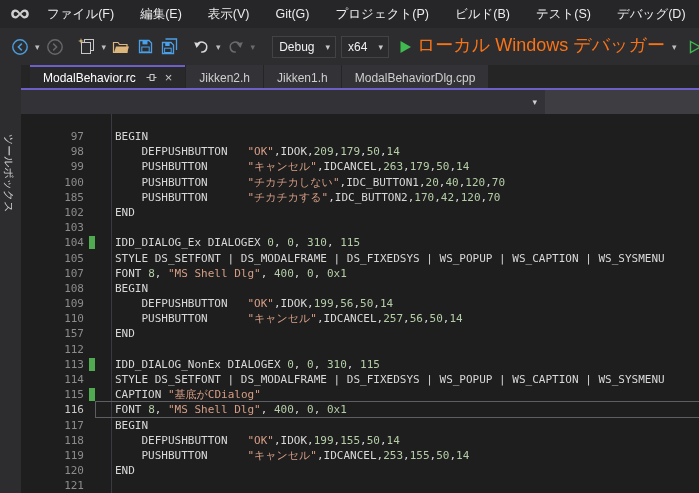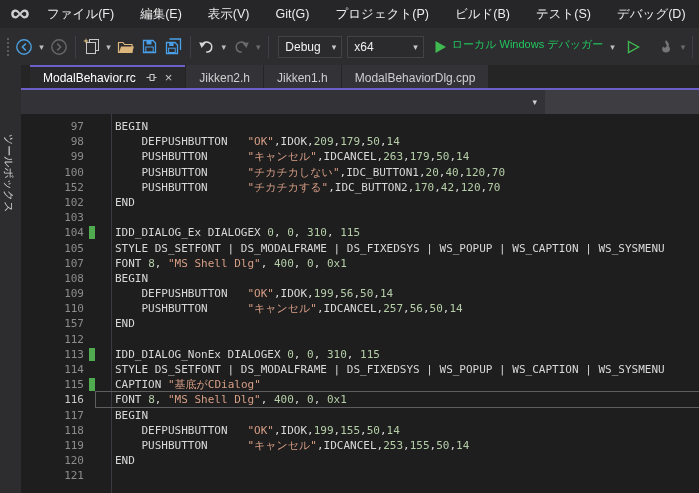--- a/index.html
+++ b/index.html
@@ -19,42 +19,42 @@
   .tbtn{display:flex;align-items:center;justify-content:center;height:26px;min-width:22px;padding:0 1px;}
   .caret{font-size:9px;color:#bdbdbd;padding:0 3px;line-height:26px;}
   .caret.dim{color:#6b6b6b;}
   .sep{width:1px;height:22px;background:#3f3f46;margin:0 4px;}
   .combo{height:22px;background:#2b2b2e;border:1px solid #434346;display:flex;align-items:center;font-size:12px;color:#f0f0f0;box-sizing:border-box;}
   .combo .cval{padding:0 6px;flex:1;white-space:nowrap;overflow:hidden;}
   .combo .ccaret{font-size:9px;color:#c8c8c8;padding:0 5px;}
   .combo.debug{width:66px;margin-left:6px;}
   .combo.platform{width:110px;margin-left:5px;}
   .runbtn{display:flex;align-items:center;margin-left:10px;}
-  .runbtn .runlabel{font-size:11px;color:#22c55e;margin:0 4px 4px 5px;white-space:nowrap;}
+  .runbtn .runlabel{font-size:18px;color:#f97316;margin:0 4px 4px 5px;white-space:nowrap;}
   
   .main{display:flex;height:428px;}
   .sidebar{width:21px;background:#2d2d30;position:relative;flex:0 0 auto;}
   .side-label{position:absolute;top:69px;left:16px;transform-origin:0 0;transform:rotate(90deg);
     white-space:nowrap;font-size:11px;color:#cfcfcf;}
   .content{flex:1;display:flex;flex-direction:column;min-width:0;}
   
   .tabstrip{height:23px;background:#252526;display:flex;padding-left:9px;align-items:stretch;}
   .tab{display:flex;align-items:center;font-size:12px;color:#cfcfcf;background:#323237;
        padding:0 13px;margin-right:1px;box-sizing:border-box;border-top:2px solid transparent;cursor:default;white-space:nowrap;}
   .tab.active{background:#29292c;color:#ffffff;border-top:2px solid var(--accent);}
   .tab .pin{margin-left:10px;display:flex;align-items:center;}
   .tab .close{margin-left:8px;color:#c8c8c8;font-size:13px;line-height:1;}
   .accent-line{height:2px;background:var(--accent);}
   
   .navrow{height:24px;background:#3e3e42;position:relative;}
   .navcombo{position:absolute;left:0;top:0;bottom:0;width:524px;background:#333337;display:flex;align-items:center;justify-content:flex-end;}
   .navcombo .ccaret{font-size:9px;color:#d0d0d0;padding-right:8px;}
   
   .editor{flex:1;background:#1e1e1e;position:relative;overflow:hidden;
-    font-family:"DejaVu Sans Mono","Liberation Mono",monospace;font-size:11px;line-height:15.2px;padding-top:5px;}
+    font-family:"DejaVu Sans Mono","Liberation Mono",monospace;font-size:11px;line-height:15.2px;padding-top:15px;}
   .editor::before{content:"";position:absolute;left:90px;top:0;bottom:0;border-left:1px solid #3a3a40;}
   .row{display:flex;position:relative;height:15.2px;}
   .ln{display:inline-block;width:63px;text-align:right;color:#8c8c8c;flex:0 0 auto;}
   .chg{display:inline-block;width:6px;height:13px;margin:1px 0 0 5px;flex:0 0 auto;}
   .chg.on{background:var(--changebar);}
   .code{padding-left:20px;white-space:pre;color:#d8d8d8;}
   .code .s{color:var(--strcol);}
   .code .n{color:var(--numcol);}
   .row.current .ln{color:#c8c8c8;}
   .row.current::before{content:"";position:absolute;left:74px;right:0;top:-1px;bottom:0;
@@ -238,21 +238,21 @@
             <span class="ln">99</span>
             <span class="chg"></span>
             <span class="code">    PUSHBUTTON      <span class="s">"キャンセル"</span>,IDCANCEL,<span class="n">263</span>,<span class="n">179</span>,<span class="n">50</span>,<span class="n">14</span></span>
           </div>
           <div class="row">
             <span class="ln">100</span>
             <span class="chg"></span>
             <span class="code">    PUSHBUTTON      <span class="s">"チカチカしない"</span>,IDC_BUTTON1,<span class="n">20</span>,<span class="n">40</span>,<span class="n">120</span>,<span class="n">70</span></span>
           </div>
           <div class="row">
-            <span class="ln">152</span>
+            <span class="ln">185</span>
             <span class="chg"></span>
             <span class="code">    PUSHBUTTON      <span class="s">"チカチカする"</span>,IDC_BUTTON2,<span class="n">170</span>,<span class="n">42</span>,<span class="n">120</span>,<span class="n">70</span></span>
           </div>
           <div class="row">
             <span class="ln">102</span>
             <span class="chg"></span>
             <span class="code">END</span>
           </div>
           <div class="row">
             <span class="ln">103</span>

